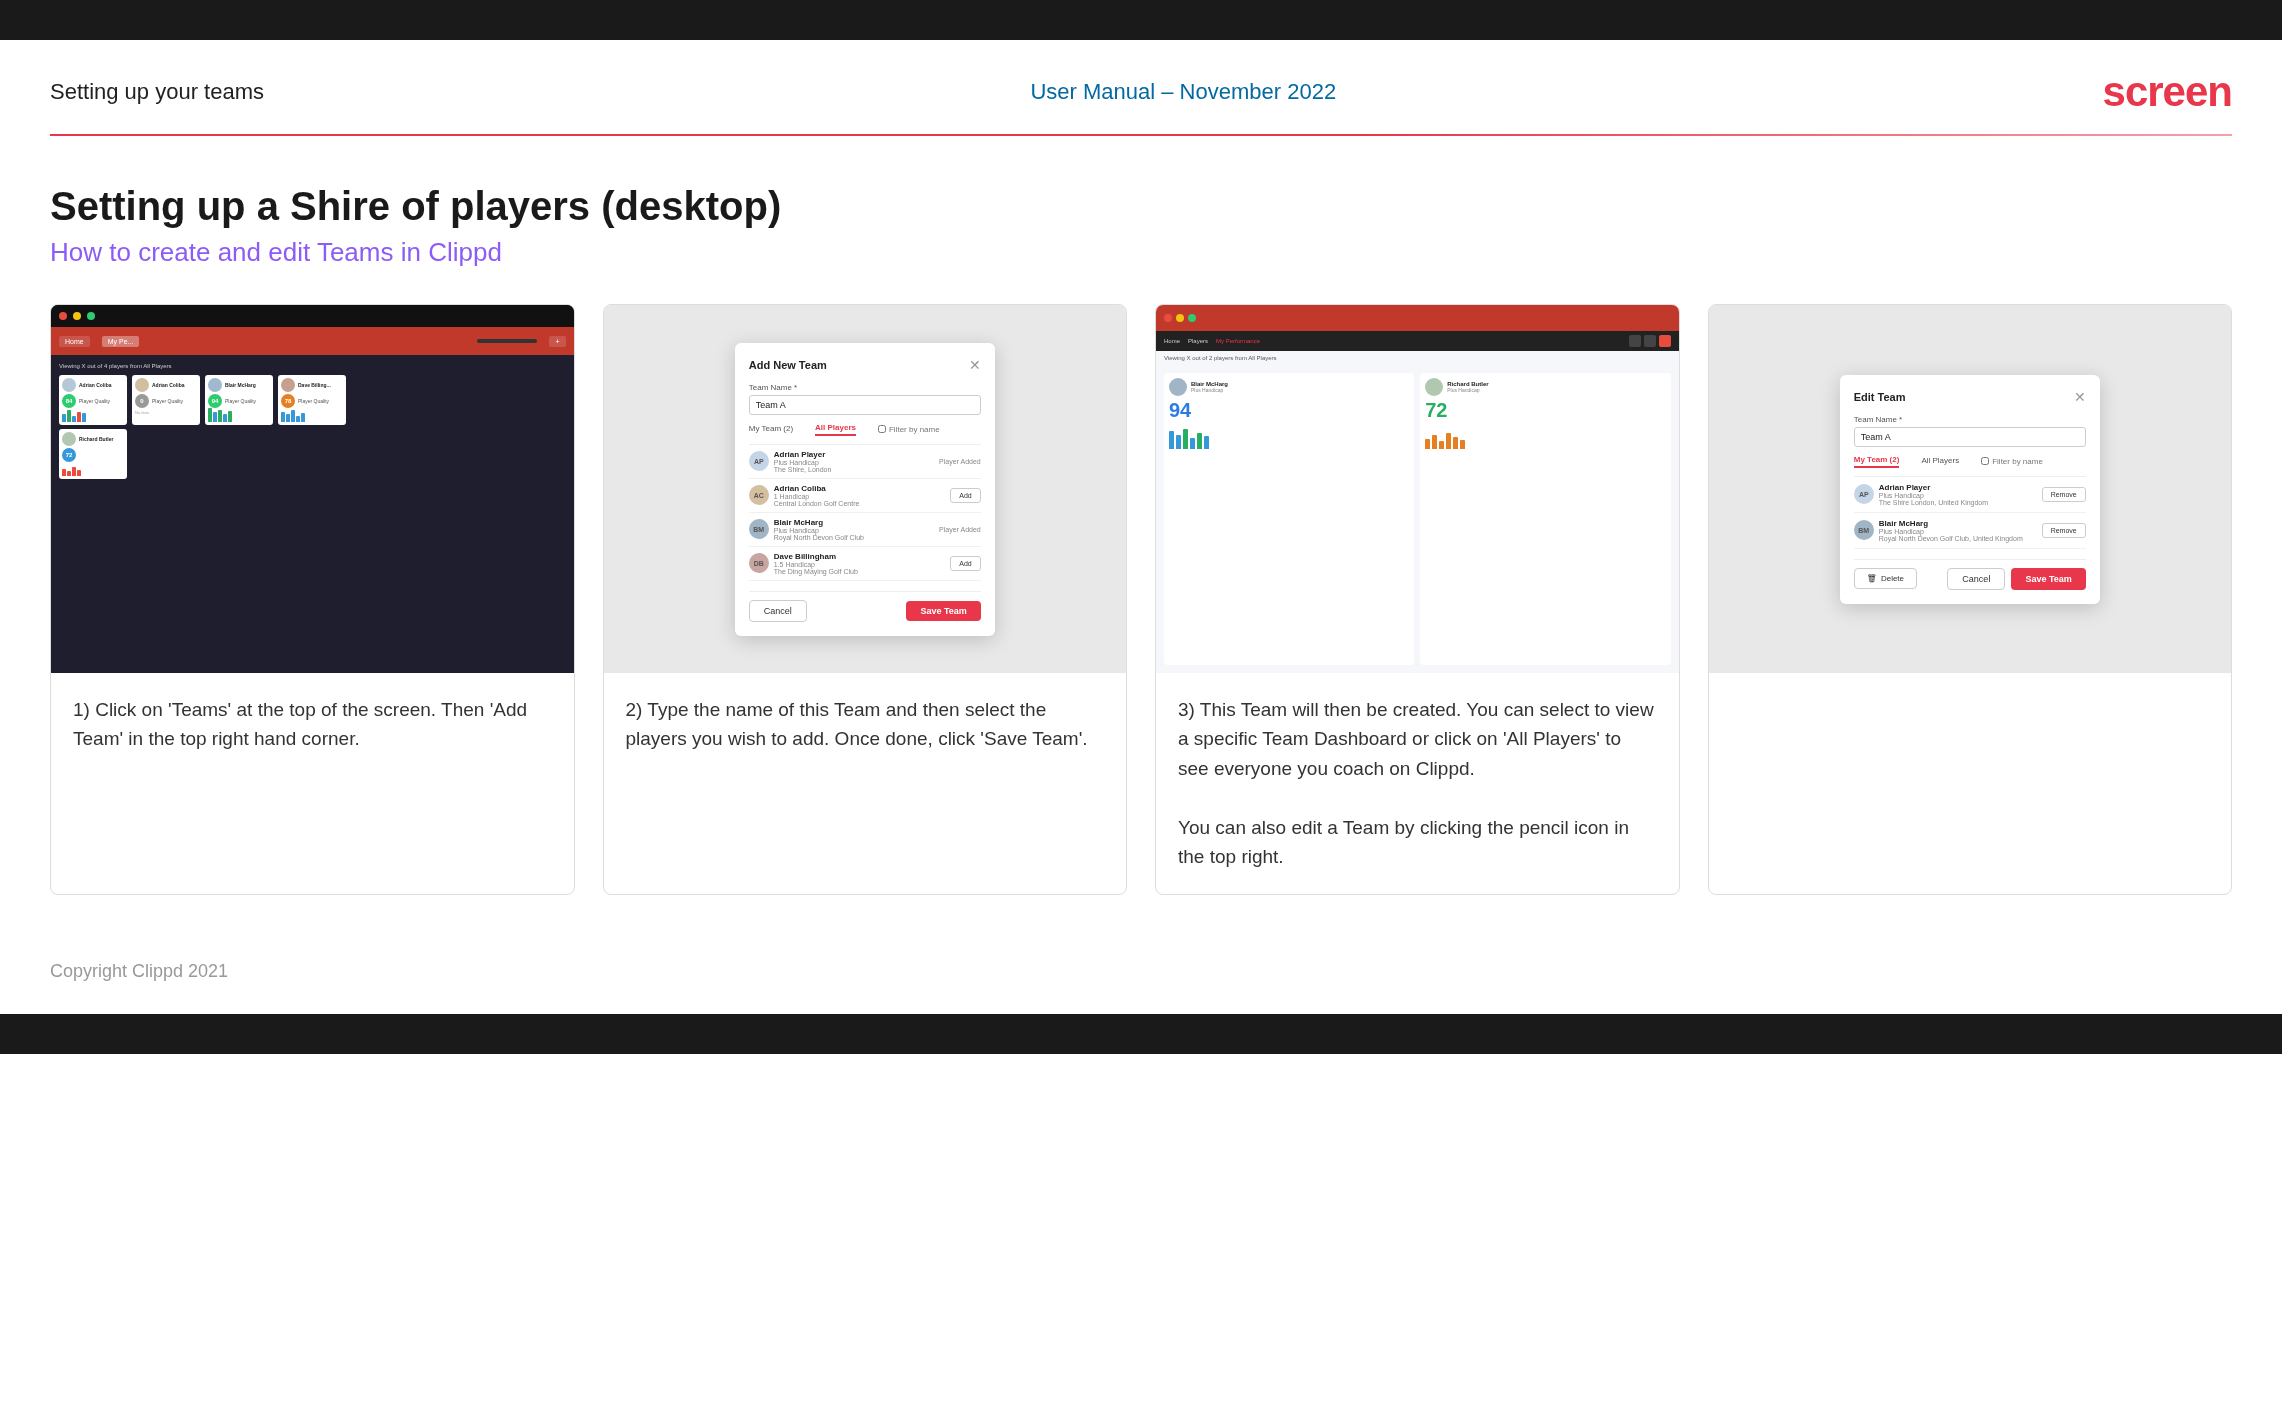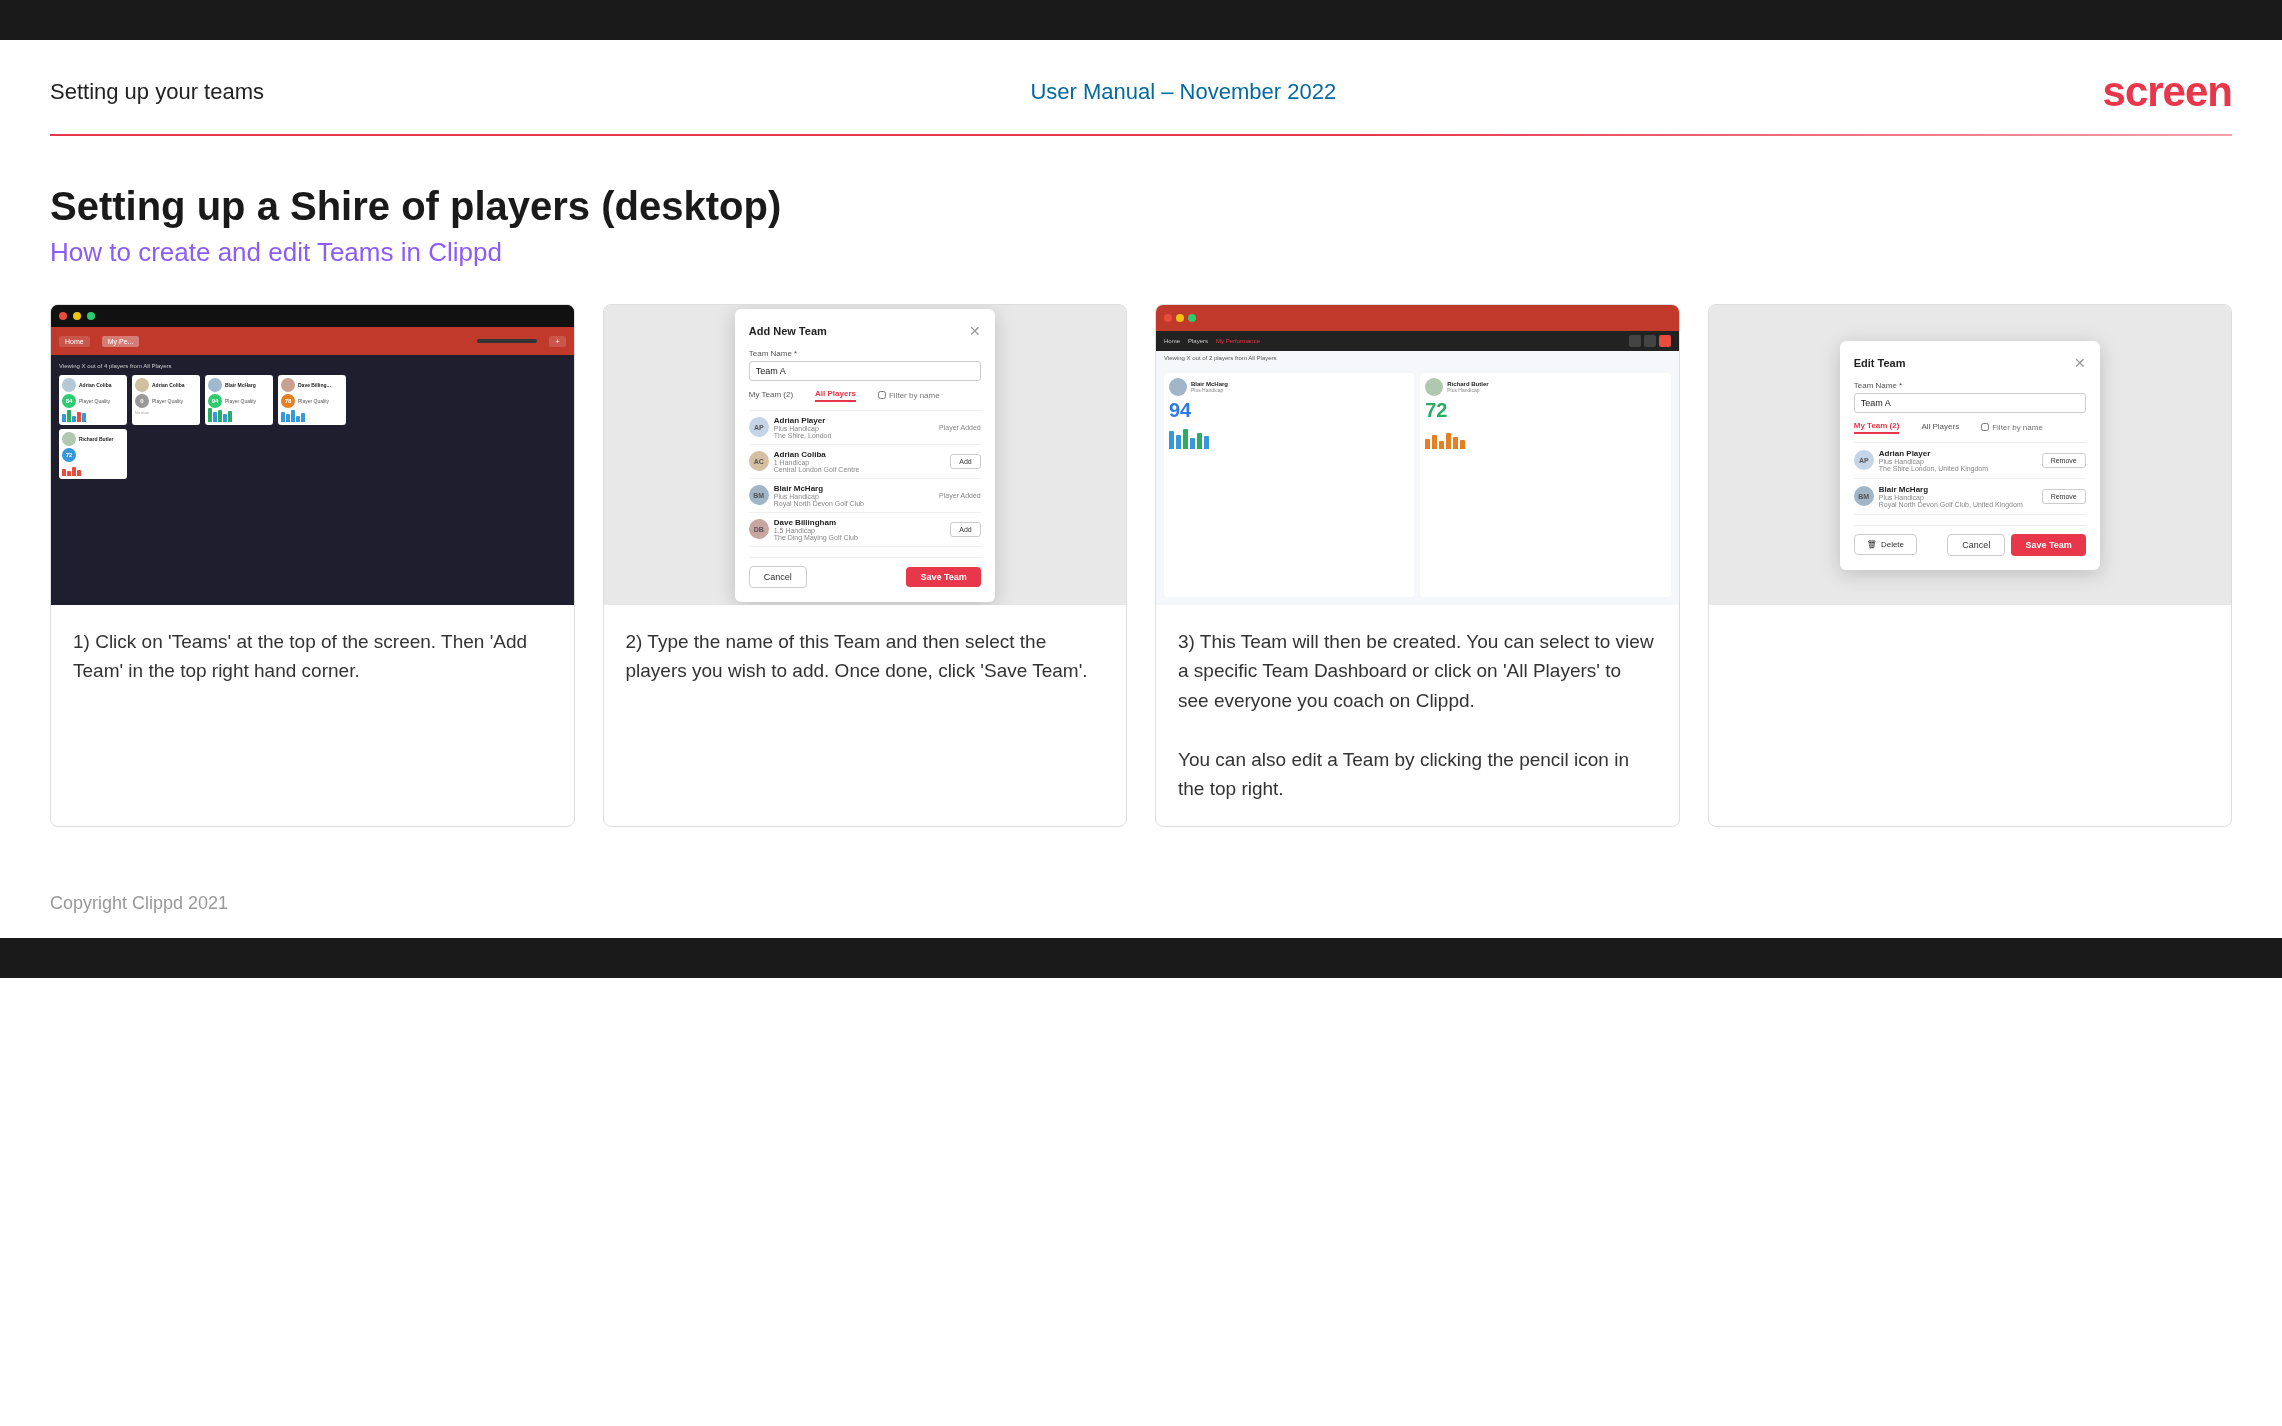--- a/index.html
+++ b/index.html
@@ -76,21 +76,21 @@
       border-radius: 8px;
       overflow: hidden;
       background: #fff;
       display: flex;
       flex-direction: column;
     }
 
     
     .card-screenshot {
       background: #f0f2f5;
-      height: 300px;
+      height: 368px;
       position: relative;
       overflow: hidden;
       display: flex;
       align-items: center;
       justify-content: center;
     }
 
     
     .dashboard-mock {
       width: 100%;
@@ -448,21 +448,21 @@
     .card-text {
       padding: 22px 22px;
       font-size: 19px;
       line-height: 1.55;
       color: #333;
       flex: 1;
     }
 
     
     .page-footer {
-      padding: 16px 50px 24px 50px;
+      padding: 16px 50px 32px 50px;
       font-size: 18px;
       color: #999;
     }
 
     
     .bottom-bar {
       background: #1a1a1a;
       height: 40px;
       width: 100%;
     }

